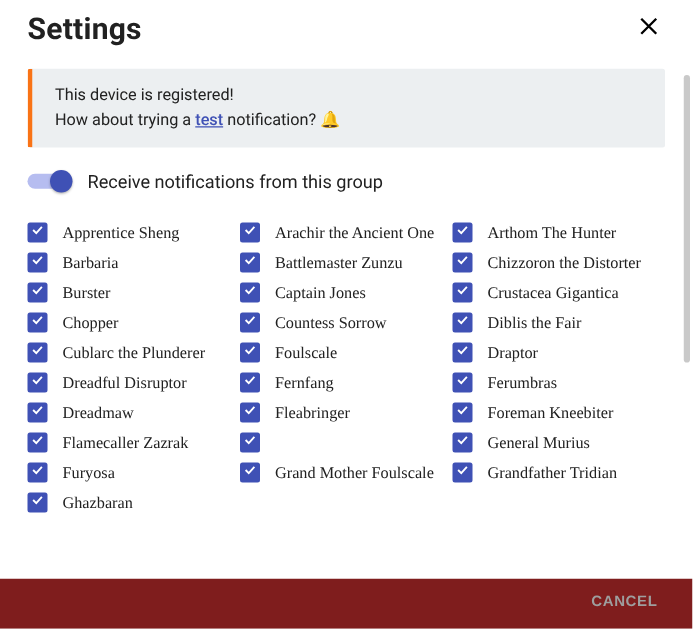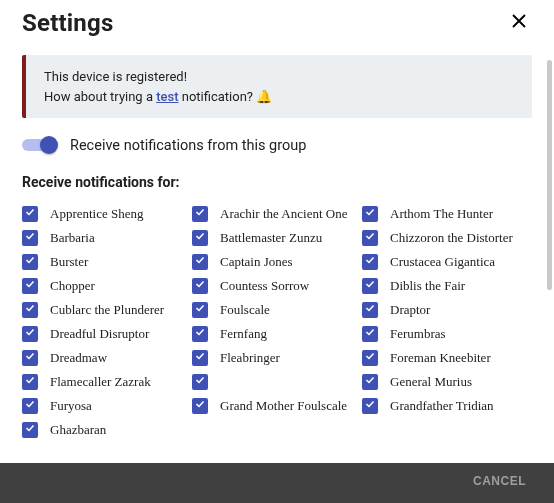--- a/index.html
+++ b/index.html
@@ -36,21 +36,21 @@
     padding: 4px;
     cursor: pointer;
     display: flex;
     align-items: center;
     justify-content: center;
   }
   .close-btn svg { width: 18px; height: 18px; }
 
   .banner {
     background: #eceff1;
-    border-left: 4px solid #7f1d1d;
+    border-left: 4px solid #f97316;
     padding: 12px 18px;
     font-size: 13px;
     line-height: 1.5;
     margin-bottom: 18px;
     border-radius: 2px;
   }
   .banner a {
     color: #3f51b5;
     text-decoration: underline;
     font-weight: 500;
@@ -133,21 +133,21 @@
   .footer {
     position: absolute;
     bottom: 0;
     left: 0;
     right: 0;
     padding: 10px 22px 14px 22px;
     display: flex;
     justify-content: flex-end;
     align-items: center;
     gap: 18px;
-    background: #404040;
+    background: #7f1d1d;
   }
   .btn-cancel {
     background: none;
     border: none;
     color: #9e9e9e;
     font-size: 12px;
     font-weight: 700;
     letter-spacing: 0.5px;
     cursor: pointer;
   }
@@ -197,21 +197,20 @@
   </div>
 
   <div class="toggle-row">
     <div class="switch">
       <div class="switch-track"></div>
       <div class="switch-thumb"></div>
     </div>
     <span>Receive notifications from this group</span>
   </div>
 
-  <div class="section-label">Receive notifications for:</div>
 
   <div class="grid" id="grid">
       <div class="col">
         <div class="check-item">
           <div class="checkbox">
             <span><svg viewBox="0 0 24 24">
                 <path d="M5 12 L10 17 L19 7"></path>
               </svg></span>
           </div>
           <span>Apprentice Sheng</span>

